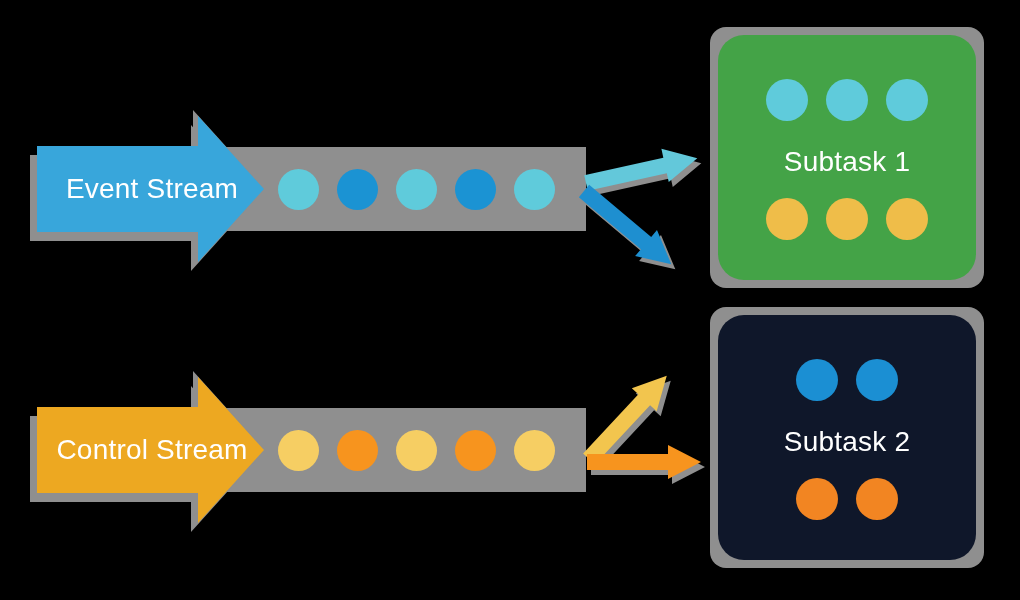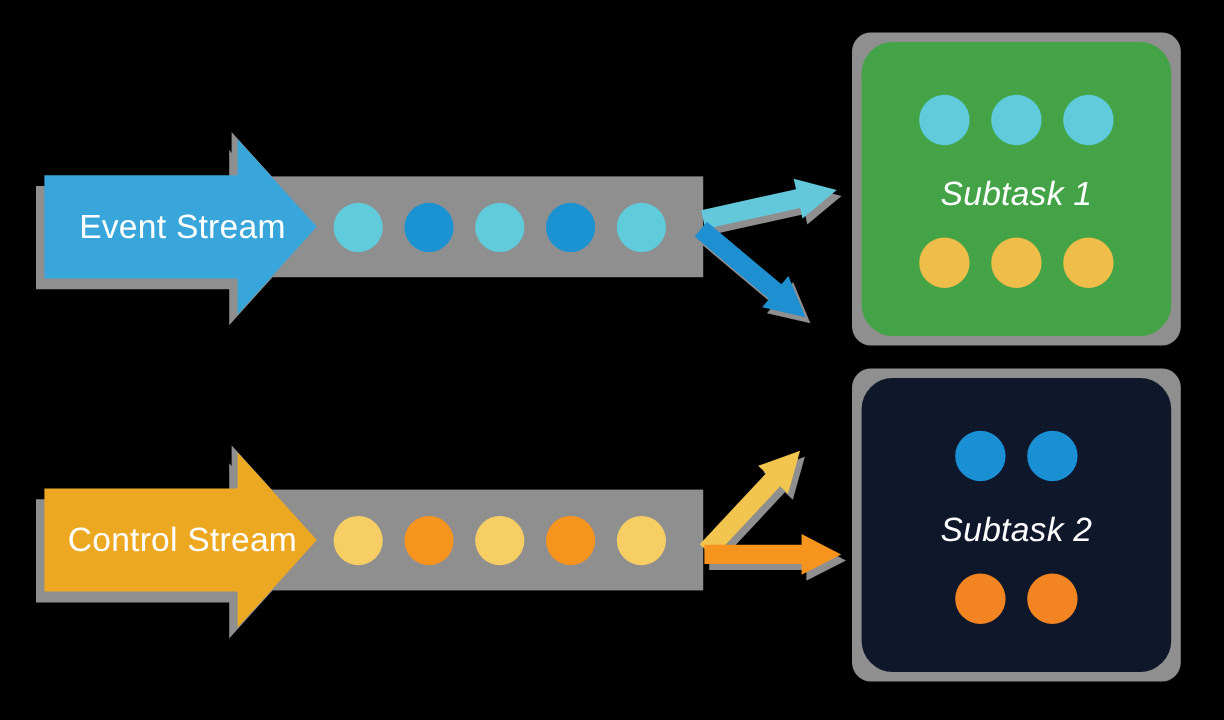--- a/index.html
+++ b/index.html
@@ -28,21 +28,21 @@
   #event-label   { left:40px; top:171px; }
   #control-label { left:40px; top:432px; }
 
   
   .box {
     position:absolute; width:274px; height:261px;
     border-radius:16px; padding:8px; box-sizing:border-box;
   }
   #subtask-1-box { left:710px; top:27px; }
   #subtask-2-box { left:710px; top:307px; }
-  .box-inner { position:relative; width:100%; height:100%; border-radius:26px;font-style:italic; }
+  .box-inner { position:relative; width:100%; height:100%; border-radius:26px; }
   .dots-row {
     position:absolute; left:0; right:0;
     display:flex; justify-content:center; gap:18px;
   }
   .dots-row .dot { width:42px; height:42px; border-radius:50%; }
   .row-top    { top:44px; }
   .row-bottom { top:163px; }
   .box-title {
     position:absolute; top:109px; left:0; right:0; height:36px; line-height:36px;
     text-align:center; color:#ffffff; font-size:28px; letter-spacing:0.2px;

